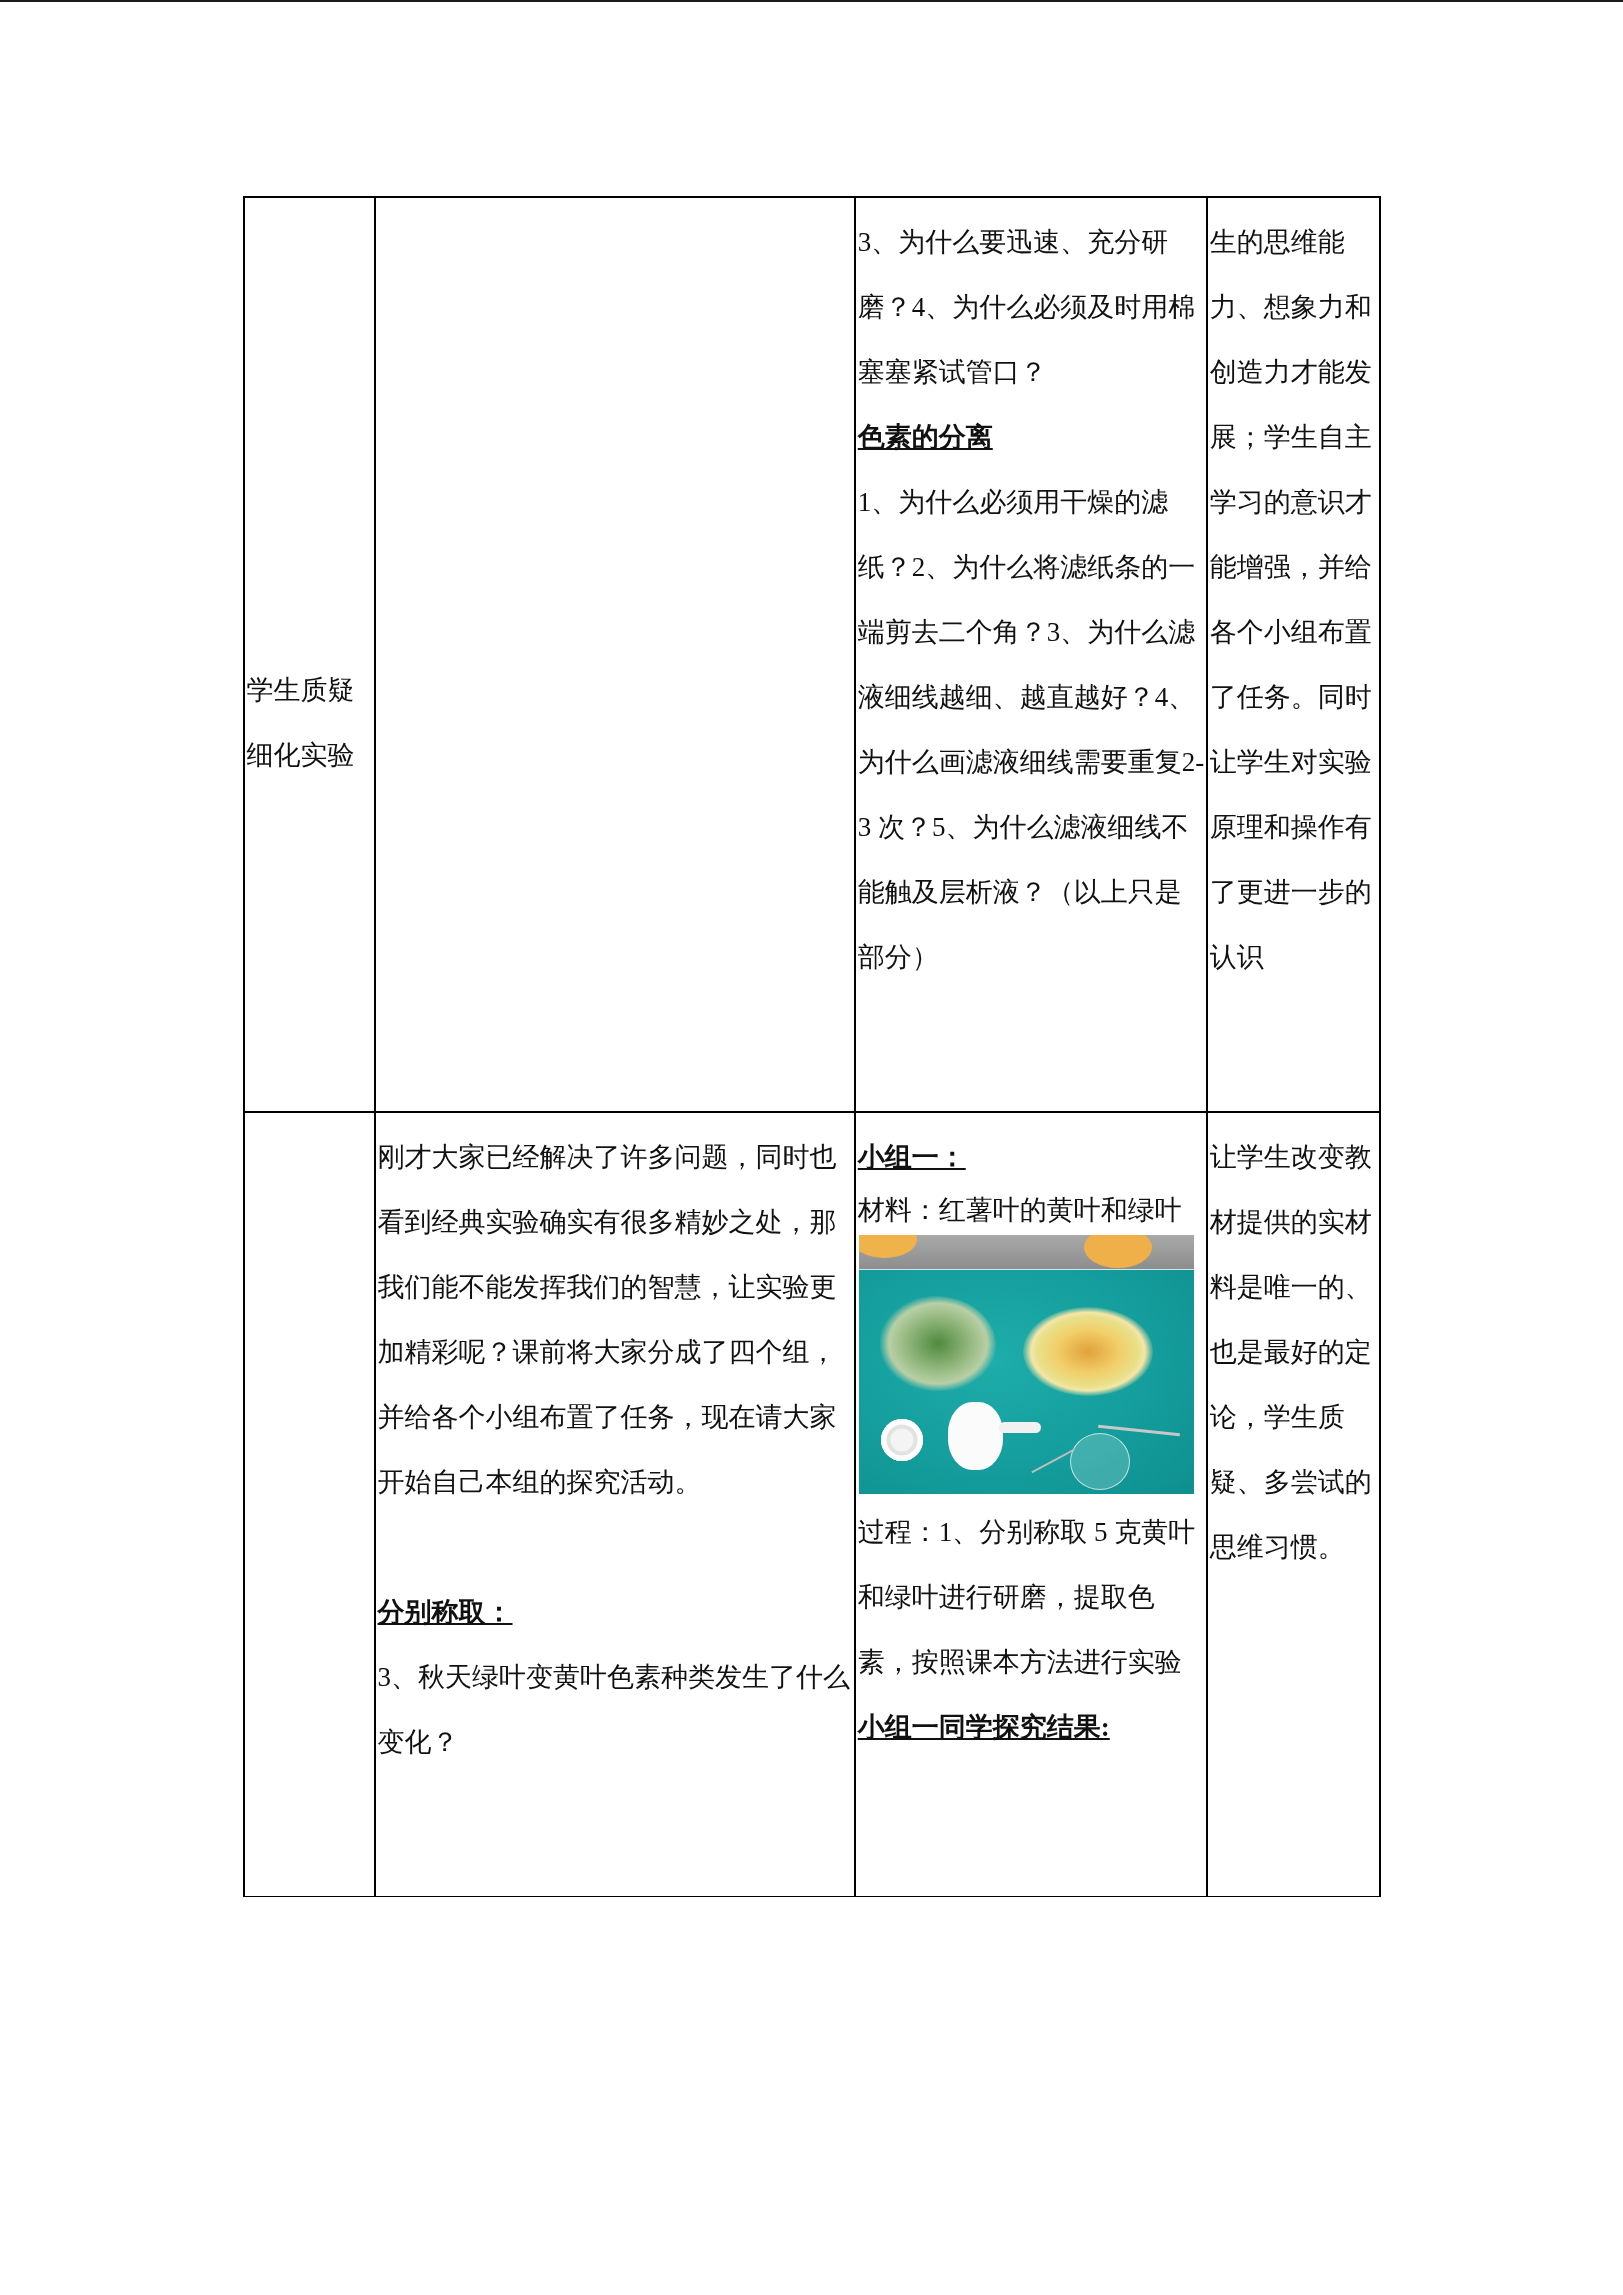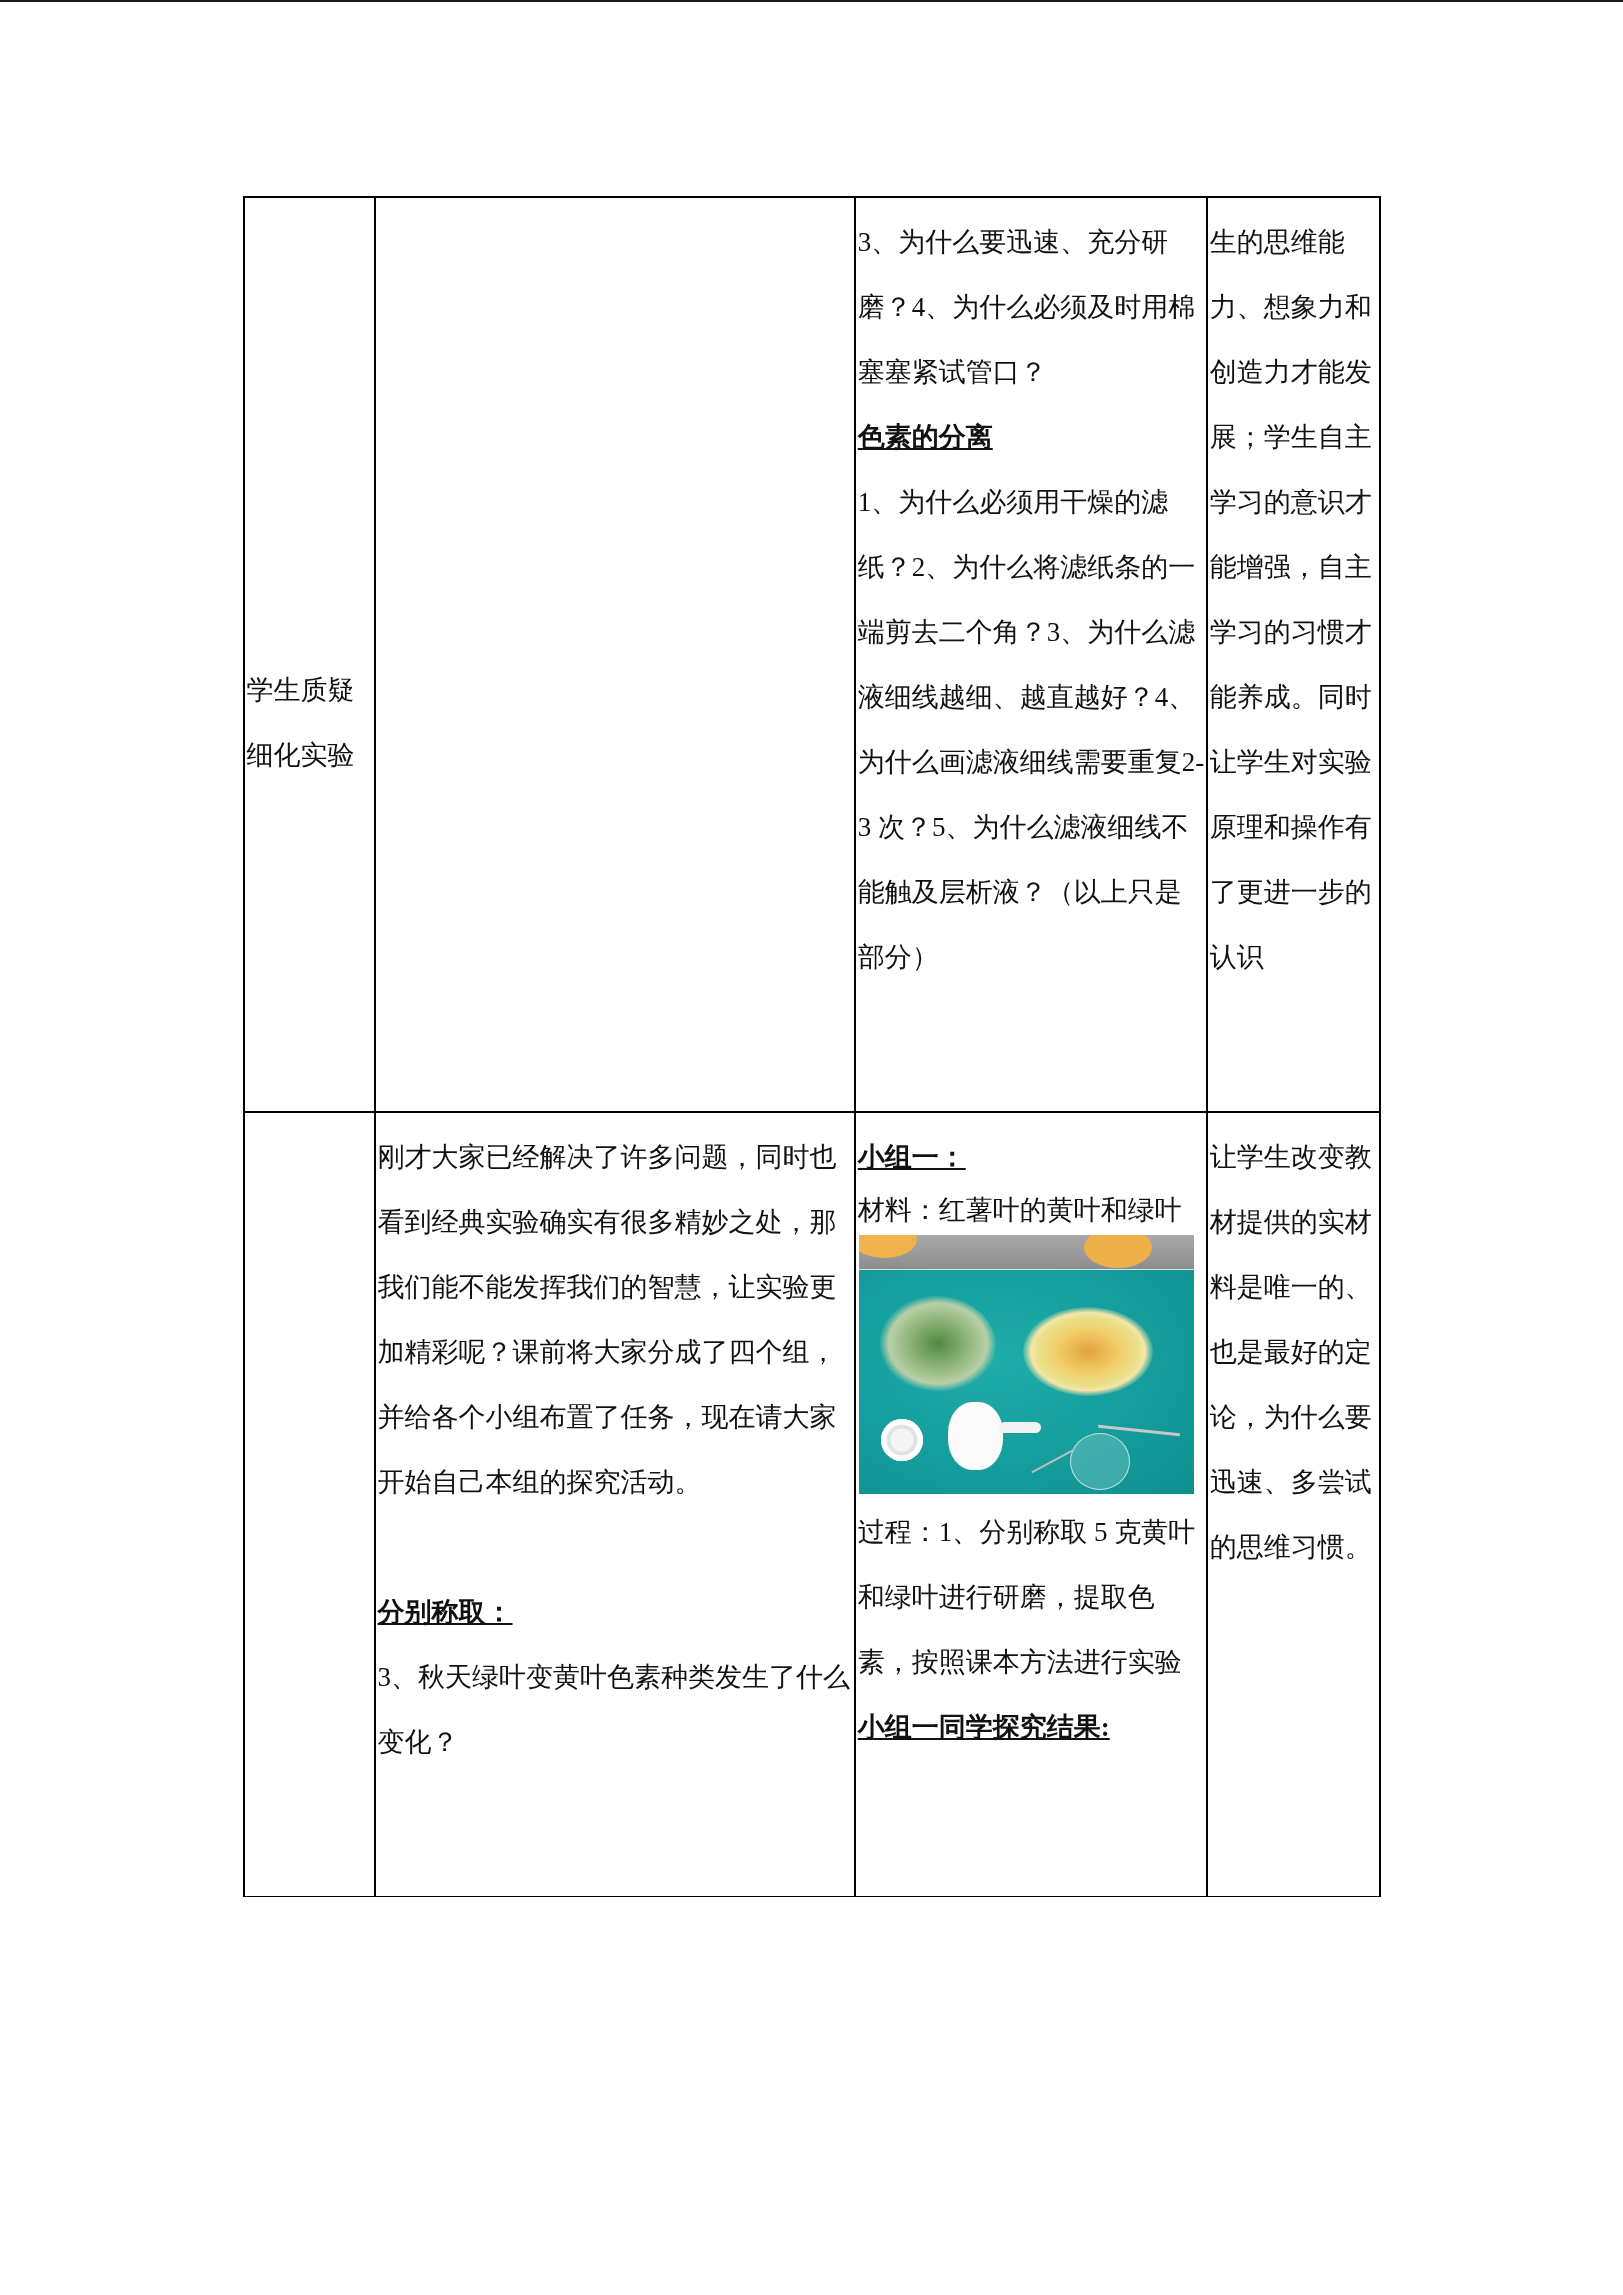--- a/index.html
+++ b/index.html
@@ -136,21 +136,21 @@
     <td></td>
     <td>
       <div class="cell-inner">
         <span class="line">3、为什么要迅速、充分研磨？4、为什么必须及时用棉塞塞紧试管口？</span>
         <span class="line bold">色素的分离</span>
         <span class="line">1、为什么必须用干燥的滤纸？2、为什么将滤纸条的一端剪去二个角？3、为什么滤液细线越细、越直越好？4、为什么画滤液细线需要重复2-3 次？5、为什么滤液细线不能触及层析液？（以上只是部分）</span>
       </div>
     </td>
     <td>
       <div class="cell-inner">
-        <span class="line">生的思维能力、想象力和创造力才能发展；学生自主学习的意识才能增强，自主学习的习惯才能养成。同时让学生对实验原理和操作有了更进一步的认识</span>
+        <span class="line">生的思维能力、想象力和创造力才能发展；学生自主学习的意识才能增强，并给各个小组布置了任务。同时让学生对实验原理和操作有了更进一步的认识</span>
       </div>
     </td>
   </tr>
   <tr class="row-2">
     <td></td>
     <td>
       <div class="cell-inner">
         <span class="line">刚才大家已经解决了许多问题，同时也看到经典实验确实有很多精妙之处，那我们能不能发挥我们的智慧，让实验更加精彩呢？课前将大家分成了四个组，并给各个小组布置了任务，现在请大家开始自己本组的探究活动。</span>
         <span class="spacer"></span>
         <span class="line bold">分别称取：</span>
@@ -174,19 +174,19 @@
           <div class="beaker"></div>
           <div class="scissors"></div>
           <div class="scissors2"></div>
         </div>
         <span class="line">过程：1、分别称取 5 克黄叶和绿叶进行研磨，提取色素，按照课本方法进行实验</span>
         <span class="line bold">小组一同学探究结果:</span>
       </div>
     </td>
     <td>
       <div class="cell-inner">
-        <span class="line">让学生改变教材提供的实材料是唯一的、也是最好的定论，为什么要迅速、多尝试的思维习惯。</span>
+        <span class="line">让学生改变教材提供的实材料是唯一的、也是最好的定论，学生质疑、多尝试的思维习惯。</span>
       </div>
     </td>
   </tr>
 </tbody>
   </table>
 
 
 </body></html>

